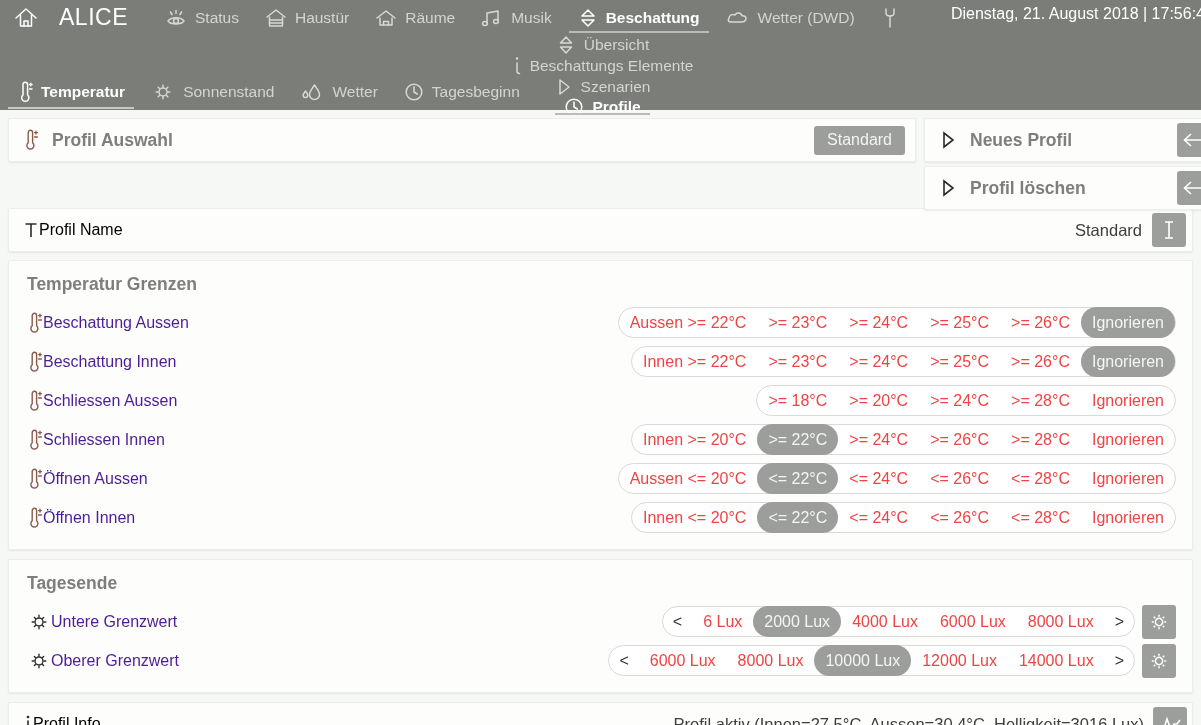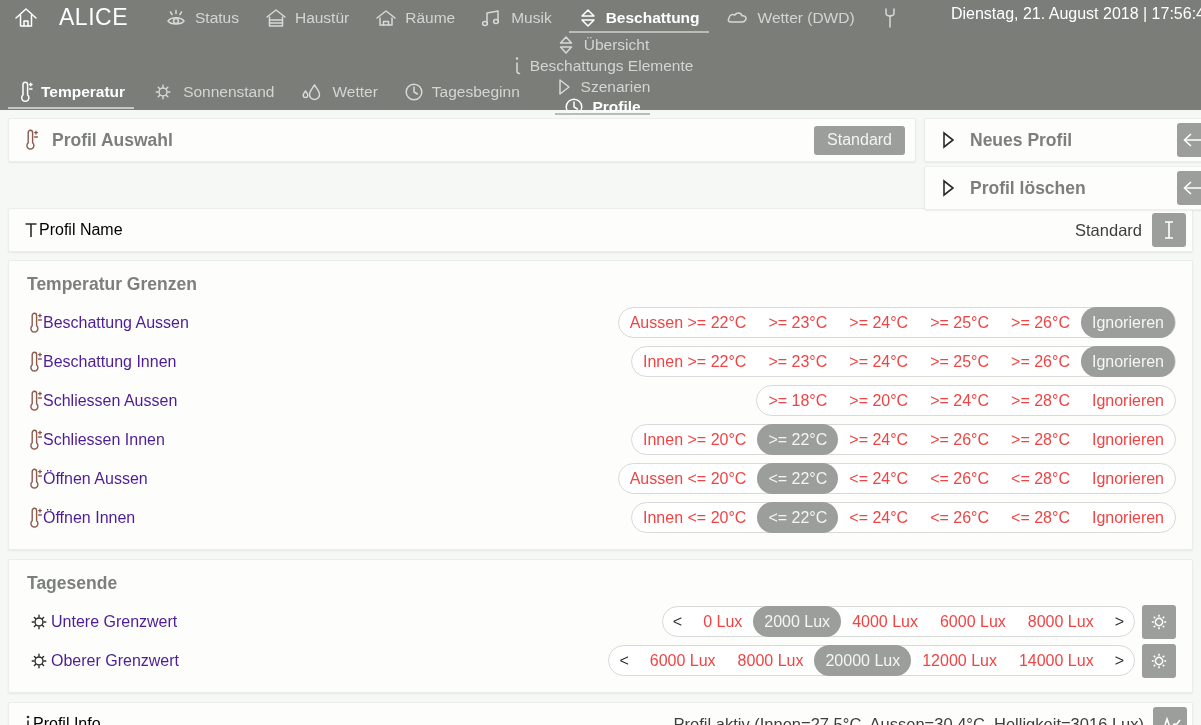--- a/index.html
+++ b/index.html
@@ -546,21 +546,21 @@
     <div id="hell-rows">
         <div class="opt-row">
           <svg width="24" height="22" viewBox="0 0 24 22">
             <circle class="sun" cx="12" cy="11" r="4"></circle>
             <path class="sun" d="M12 4.2 V6 M12 16 V17.8 M5.2 11 H7 M17 11 H18.8 M7.4 6.4 L8.7 7.7 M15.3 14.3 L16.6 15.6 M7.4 15.6 L8.7 14.3 M15.3 7.7 L16.6 6.4"></path>
           </svg>
           <span class="opt-label">Untere Grenzwert</span>
           <span class="spacer"></span>
           <span class="seg">
             <span class="opt arw">&lt;</span>
-            <span class="opt">0 Lux</span>
+            <span class="opt">6 Lux</span>
             <span class="opt sel">2000 Lux</span>
             <span class="opt">4000 Lux</span>
             <span class="opt">6000 Lux</span>
             <span class="opt">8000 Lux</span>
             <span class="opt arw">&gt;</span>
           </span>
           <span class="sq-btn">
             <svg width="22" height="22" viewBox="0 0 22 22" style="transform:rotate(45deg)">
               <circle cx="11" cy="11" r="3.6"></circle>
               <path d="M11 3.6 V5.6 M11 16.4 V18.4 M3.6 11 H5.6 M16.4 11 H18.4 M5.9 5.9 L7.3 7.3 M14.7 14.7 L16.1 16.1 M5.9 16.1 L7.3 14.7 M14.7 7.3 L16.1 5.9"></path>
@@ -571,21 +571,21 @@
           <svg width="24" height="22" viewBox="0 0 24 22">
             <circle class="sun" cx="12" cy="11" r="4"></circle>
             <path class="sun" d="M12 4.2 V6 M12 16 V17.8 M5.2 11 H7 M17 11 H18.8 M7.4 6.4 L8.7 7.7 M15.3 14.3 L16.6 15.6 M7.4 15.6 L8.7 14.3 M15.3 7.7 L16.6 6.4"></path>
           </svg>
           <span class="opt-label">Oberer Grenzwert</span>
           <span class="spacer"></span>
           <span class="seg">
             <span class="opt arw">&lt;</span>
             <span class="opt">6000 Lux</span>
             <span class="opt">8000 Lux</span>
-            <span class="opt sel">20000 Lux</span>
+            <span class="opt sel">10000 Lux</span>
             <span class="opt">12000 Lux</span>
             <span class="opt">14000 Lux</span>
             <span class="opt arw">&gt;</span>
           </span>
           <span class="sq-btn">
             <svg width="22" height="22" viewBox="0 0 22 22" style="transform:rotate(45deg)">
               <circle cx="11" cy="11" r="3.6"></circle>
               <path d="M11 3.6 V5.6 M11 16.4 V18.4 M3.6 11 H5.6 M16.4 11 H18.4 M5.9 5.9 L7.3 7.3 M14.7 14.7 L16.1 16.1 M5.9 16.1 L7.3 14.7 M14.7 7.3 L16.1 5.9"></path>
             </svg>
           </span>

